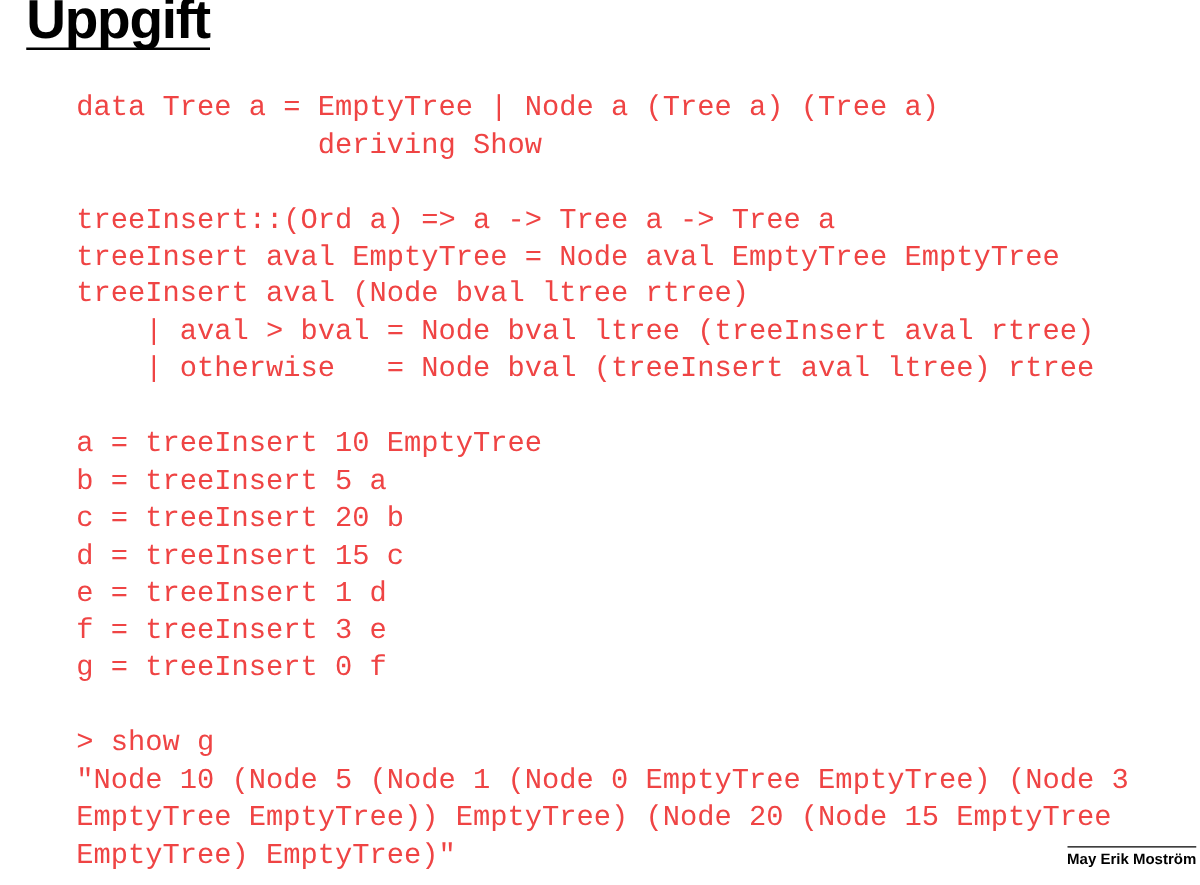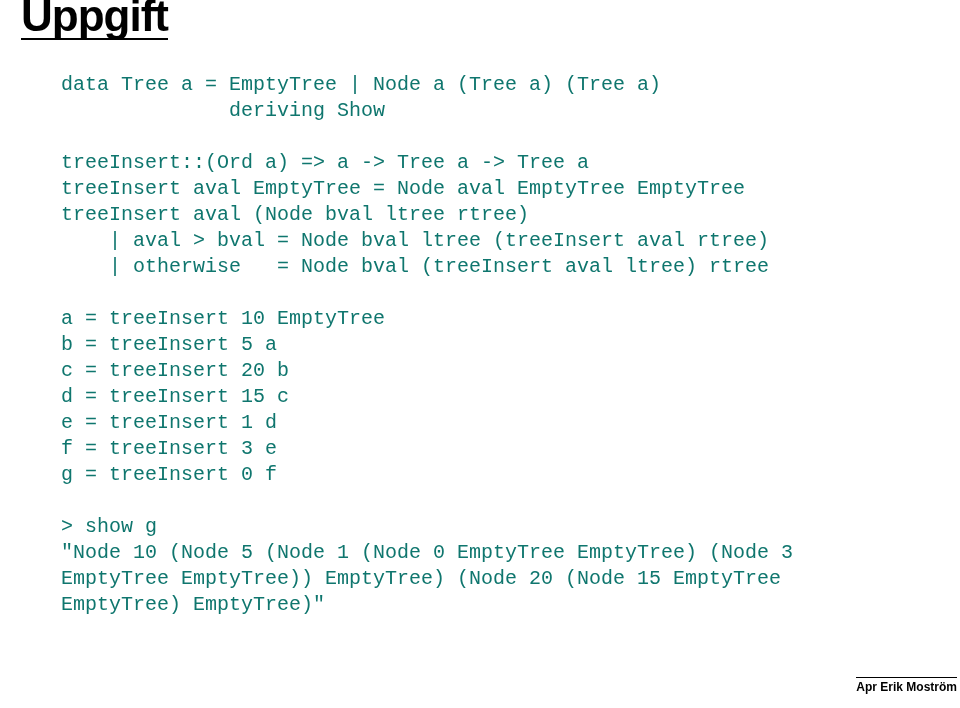--- a/index.html
+++ b/index.html
@@ -32,24 +32,24 @@
     line-height: 1;
     border-bottom: 2px solid #000;
     padding-bottom: 0;
   }
   .code {
     position: absolute;
     top: 72px;
     left: 40px;
     right: 40px;
     font-family: "Courier New", Courier, monospace;
-    font-size: 20px;
+    font-size: 23px;
     line-height: 1.3;
     white-space: pre;
-    color: #0f766e;
+    color: #ef4444;
   }
   .footer {
     position: absolute;
     bottom: 14px;
     right: 24px;
     font-family: "Helvetica Neue", Helvetica, Arial, sans-serif;
     font-size: 12px;
     font-weight: 700;
     color: #000;
     border-top: 1px solid #000;
@@ -75,14 +75,14 @@
 c = treeInsert 20 b
 d = treeInsert 15 c
 e = treeInsert 1 d
 f = treeInsert 3 e
 g = treeInsert 0 f
 
 &gt; show g
 "Node 10 (Node 5 (Node 1 (Node 0 EmptyTree EmptyTree) (Node 3 
 EmptyTree EmptyTree)) EmptyTree) (Node 20 (Node 15 EmptyTree 
 EmptyTree) EmptyTree)"</div>
-  <div class="footer">Apr Erik Moström</div>
+  <div class="footer">May Erik Moström</div>
 </div>
 
 </body></html>

